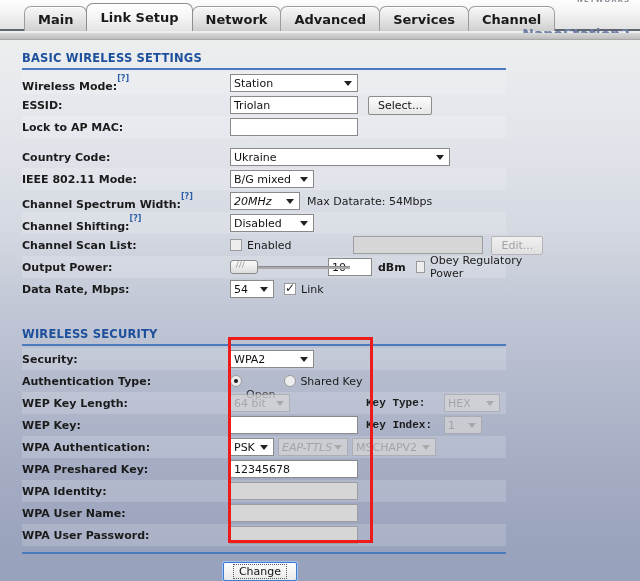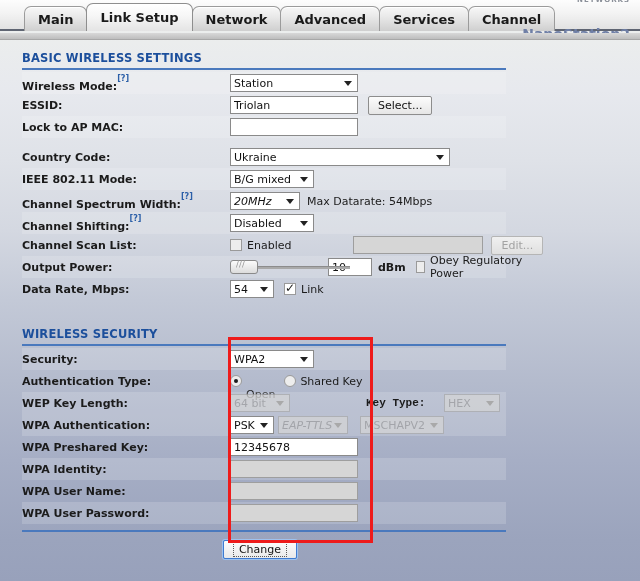--- a/index.html
+++ b/index.html
@@ -417,35 +417,49 @@
             <span class="rightlbl">Key Type:</span>
             <span class="selwrap dis">
               <select class="sel w56 dis" disabled="">
                 <option>HEX</option>
               </select>
             </span>
           </span>
         </div>
       </div>
 
+      <div class="row">
+        <div class="lbl">WEP Key:</div>
+        <div class="ctl">
+          <input class="txt w128" type="text" value="" style="">
+          <span class="subcol" style="margin-left:8px;">
+            <span class="rightlbl">Key Index:</span>
+            <span class="selwrap dis">
+              <select class="sel w38 dis" disabled="">
+                <option>1</option>
+              </select>
+            </span>
+          </span>
+        </div>
+      </div>
 
       <div class="row alt">
         <div class="lbl">WPA Authentication:</div>
         <div class="ctl">
           <span class="selwrap">
             <select class="sel w44">
               <option>PSK</option>
             </select>
           </span>
           <span class="selwrap dis" style="margin-left:4px;">
             <select class="sel w70 dis" disabled="">
               <option>EAP-TTLS</option>
             </select>
           </span>
-          <span class="selwrap dis" style="margin-left:12px;">
+          <span class="selwrap dis" style="margin-left:4px;">
             <select class="sel w84 dis" disabled="">
               <option>MSCHAPV2</option>
             </select>
           </span>
         </div>
       </div>
 
       <div class="row">
         <div class="lbl">WPA Preshared Key:</div>
         <div class="ctl">

